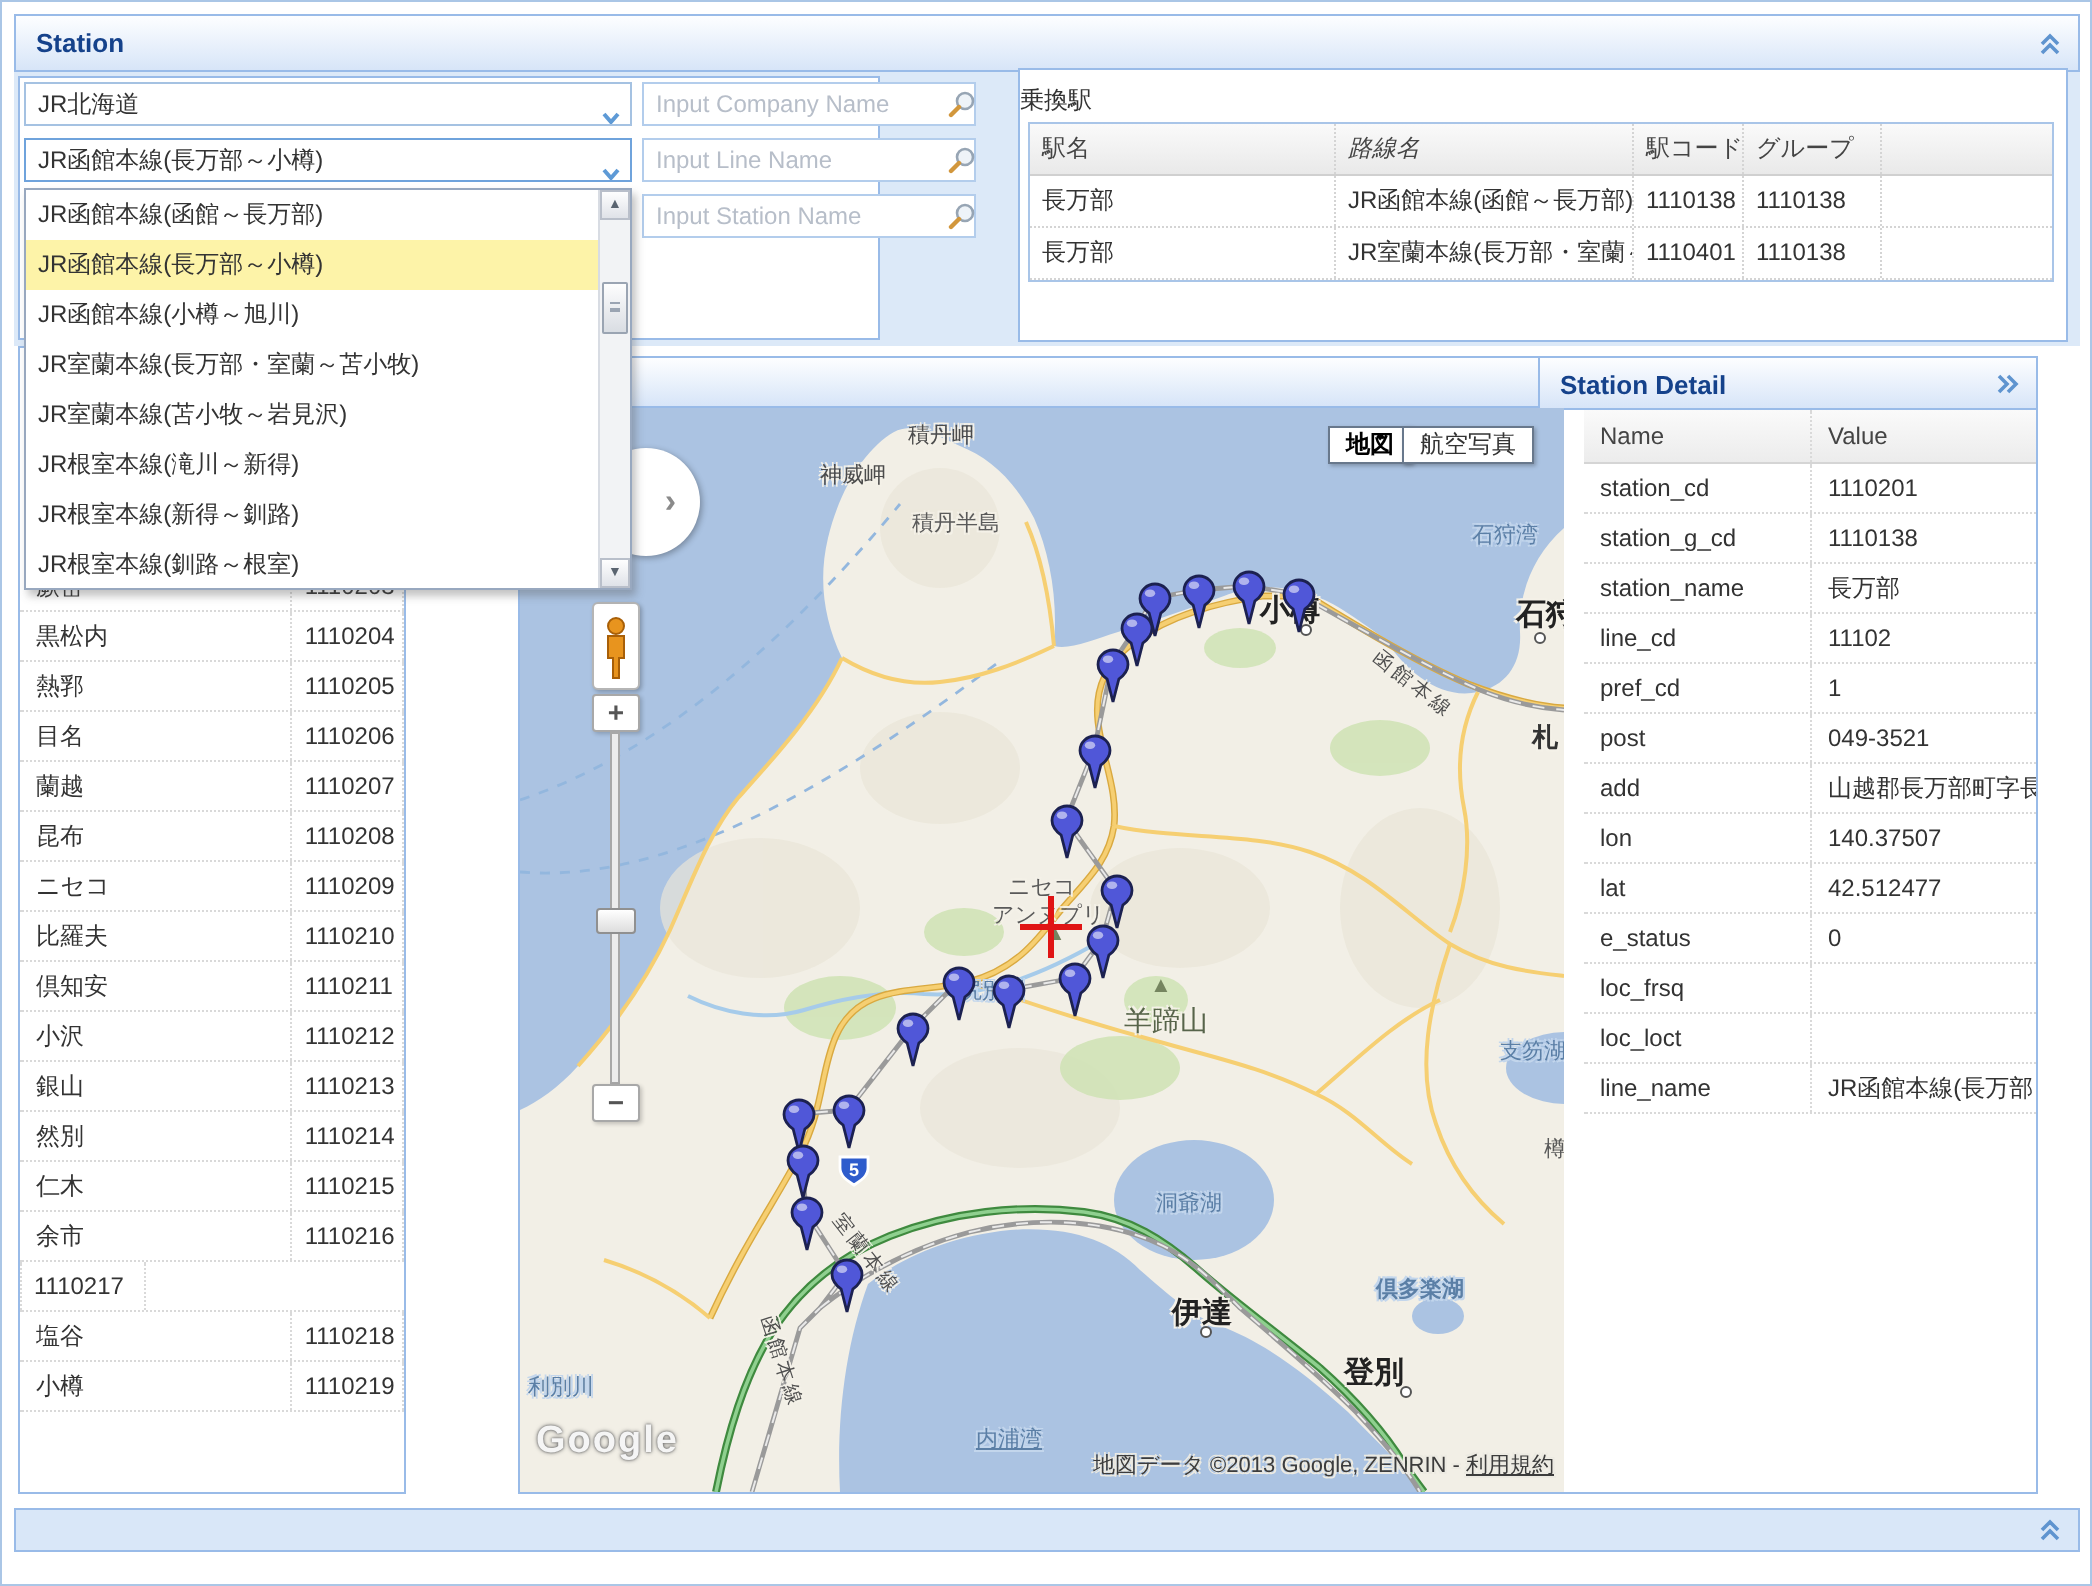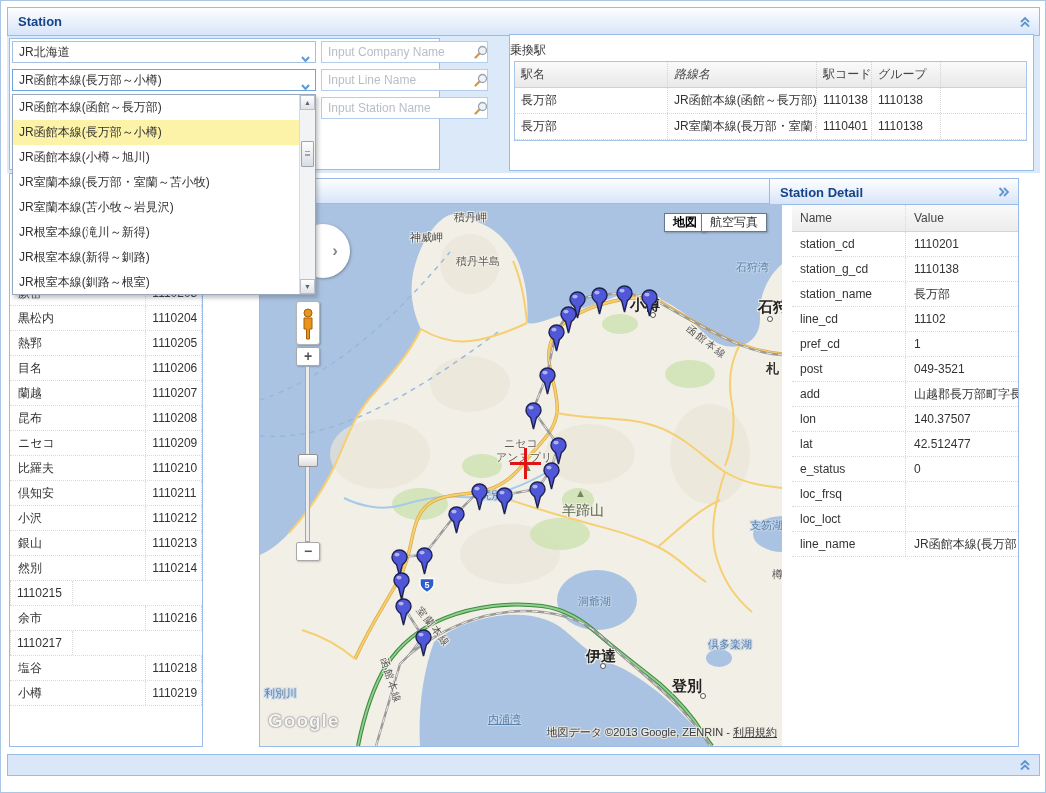--- a/index.html
+++ b/index.html
@@ -253,20 +253,21 @@
           <div class="scell-x"></div>
         </div>
 
         <div class="srow">
           <div class="scell-name">然別</div>
           <div class="scell-code">1110214</div>
           <div class="scell-x"></div>
         </div>
 
         <div class="srow">
+          <div class="scell-name">仁木</div>
           <div class="scell-code">1110215</div>
           <div class="scell-x"></div>
         </div>
 
         <div class="srow">
           <div class="scell-name">余市</div>
           <div class="scell-code">1110216</div>
           <div class="scell-x"></div>
         </div>
 
@@ -398,21 +399,21 @@
           <span class="ml" data-cls="mount" style="left: 302px; top: 298px;">羊蹄山</span>
 
           <span class="ml" data-cls="water" style="left: 220px; top: 284px;">尻別川</span>
 
           <span class="ml" data-cls="water" style="left: 490px; top: 314px;">支笏湖</span>
 
           <span class="ml" data-cls="area" style="left: 512px; top: 363px;">樽</span>
 
           <span class="ml" data-cls="water" style="left: 318px; top: 390px;">洞爺湖</span>
 
-          <span class="ml" data-cls="water" style="left: 448px; top: 433px;">倶多楽湖</span>
+          <span class="ml" data-cls="water" style="left: 428px; top: 433px; font-weight: bold;">倶多楽湖</span>
 
           <span class="ml" data-cls="city" style="left: 326px; top: 443px;">伊達</span>
 
           <span class="ml" data-cls="city" style="left: 412px; top: 473px;">登別</span>
 
           <span class="ml" data-cls="water" style="left: 228px; top: 508px; text-decoration: underline;">内浦湾</span>
 
           <span class="ml" data-cls="rail" style="left: 130px; top: 452px; transform: rotate(72deg);">函館本線</span>
 
           <span class="ml" data-cls="rail" style="left: 164px; top: 400px; transform: rotate(52deg);">室蘭本線</span>

